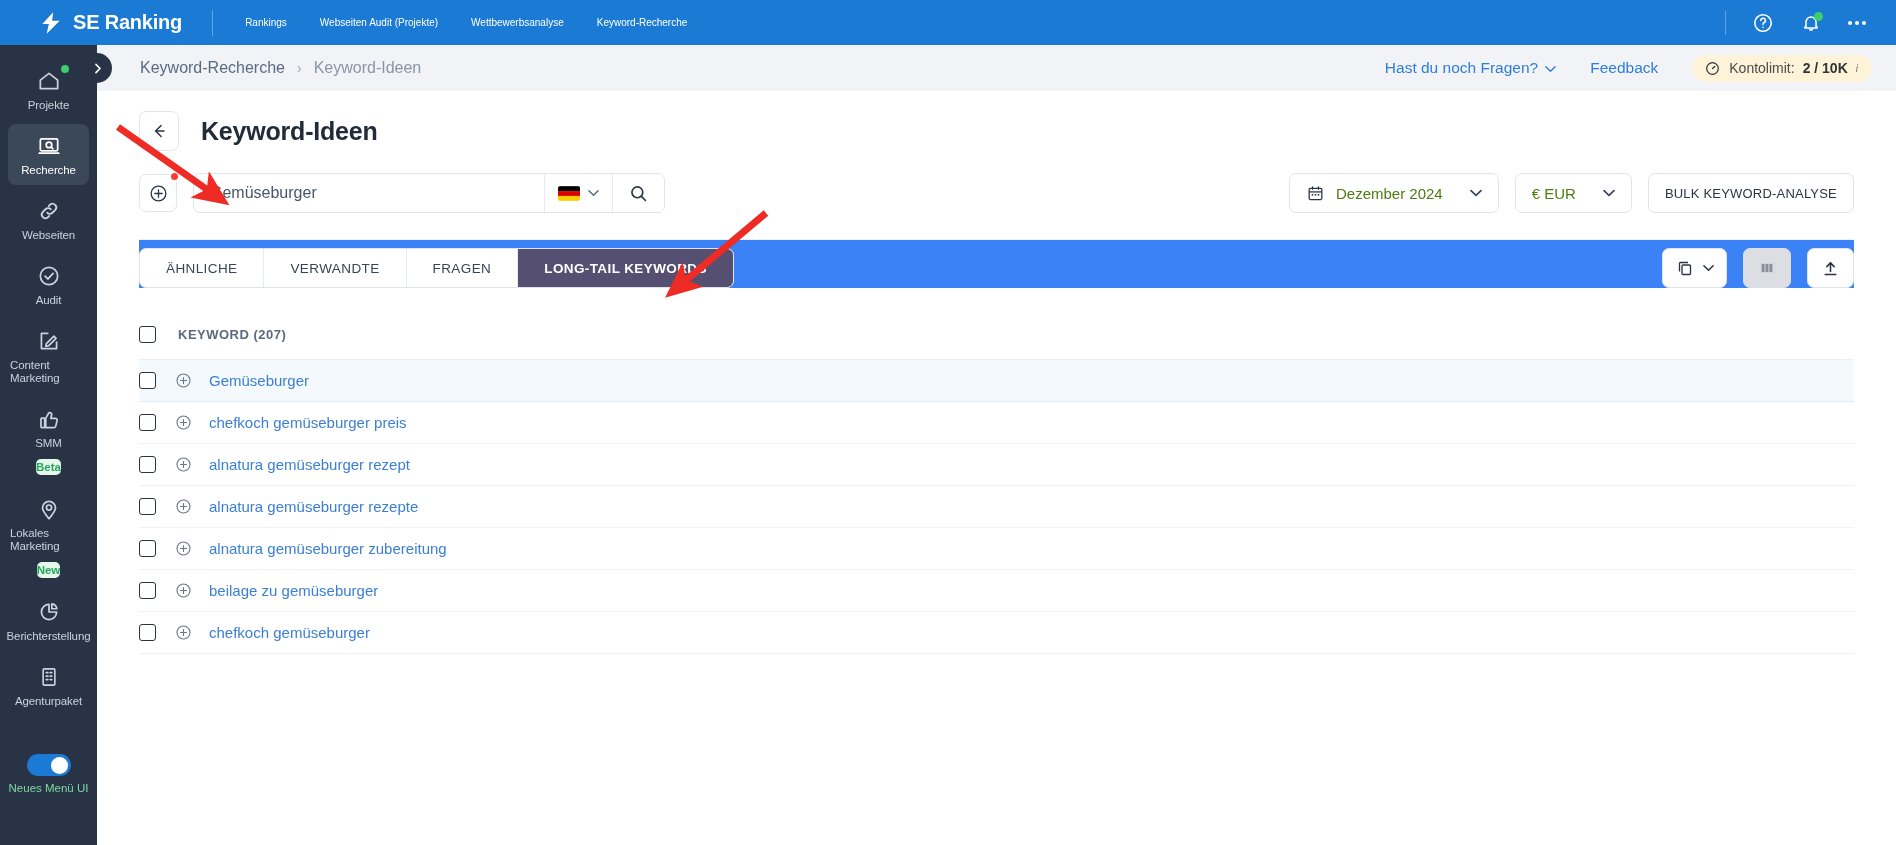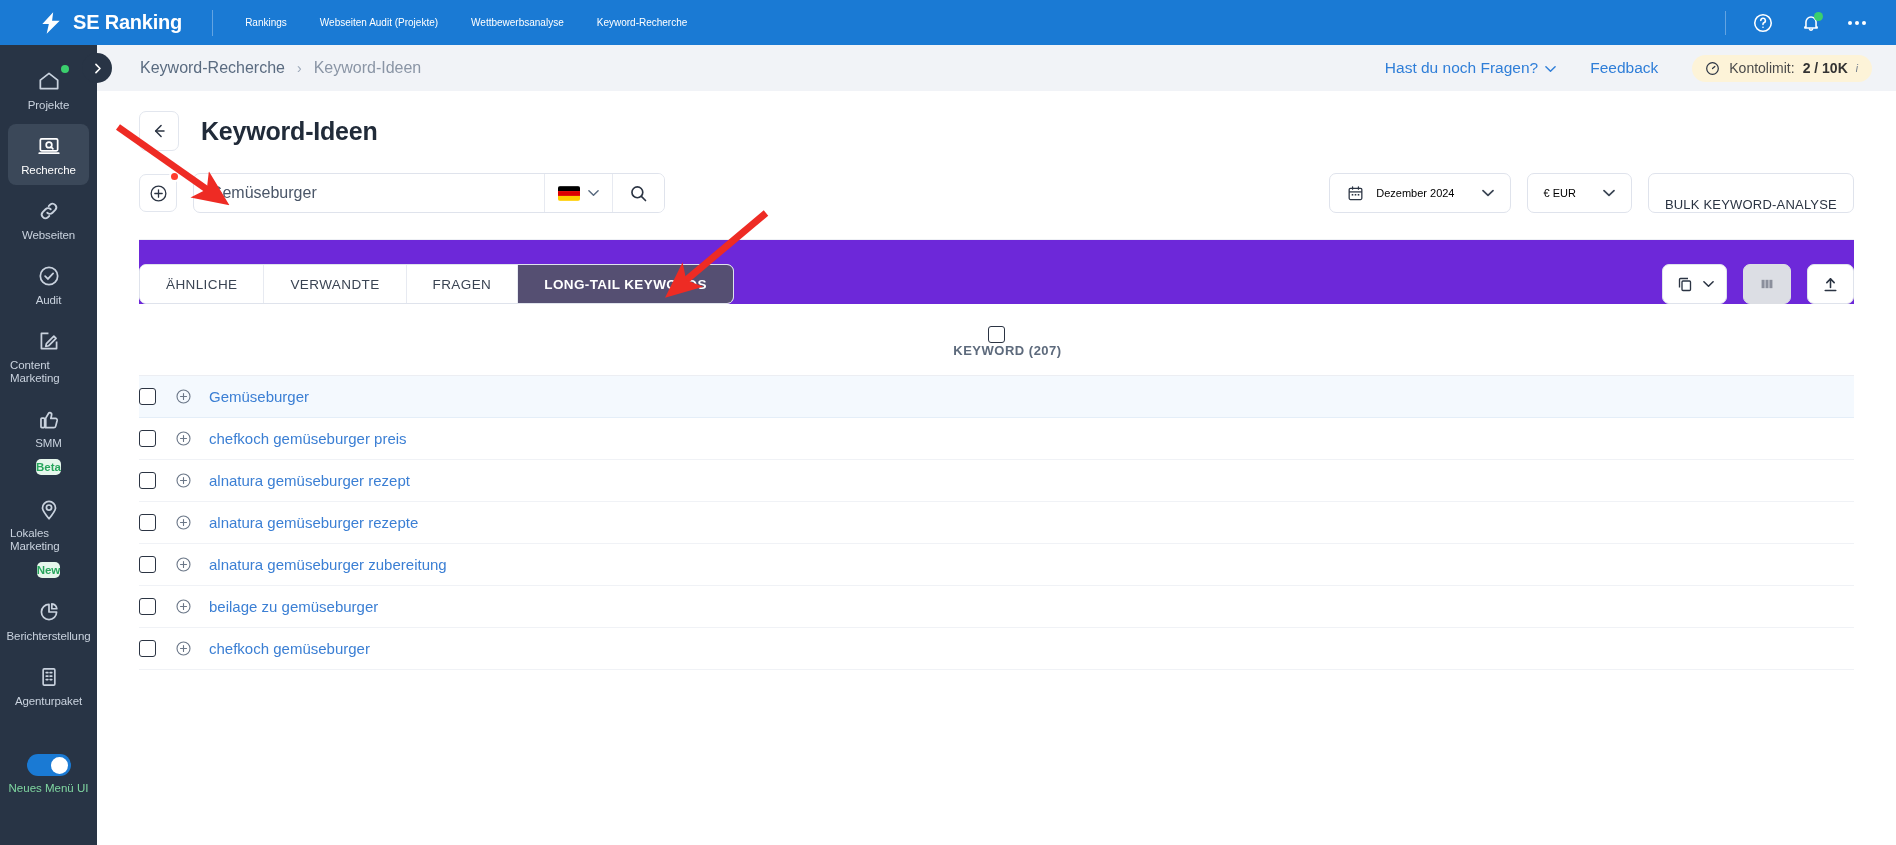--- a/index.html
+++ b/index.html
@@ -132,27 +132,27 @@
   }
   .flag { width:22px; height:15px; display:block; border-radius:2px; }
   .search-go {
     width:52px; height:100%; border-left:1px solid #e7eaf1; display:flex;
     align-items:center; justify-content:center; cursor:pointer; background:#fff;
   }
   .search-right { margin-left:auto; display:flex; align-items:center; gap:16px; margin-right:42px; }
   .ctrl {
     height:40px; border:1px solid #dfe3ec; border-radius:7px; background:#fff;
     display:flex; align-items:center; gap:11px; padding:0 16px; cursor:pointer;
-    font-size:11px; color:#000000;
+    font-size:15px; color:#4d7c0f;
   }
   .ctrl .chev { margin-left:16px; }
-  .ctrl.bulk { font-size:13px; letter-spacing:0.2px; color:#2b3443;align-items:flex-end; }
-
-  
-  .panel { margin: 26px 42px 0 42px; background:#6d28d9; border-top:1px solid #eef0f5; padding-top:24px; }
+  .ctrl.bulk { font-size:13px; letter-spacing:0.2px; color:#2b3443; }
+
+  
+  .panel { margin: 26px 42px 0 42px; background:#3b82f6; border-top:1px solid #eef0f5; padding-top:8px; }
   .tabs-row { display:flex; align-items:center; }
   .tabs {
     display:flex; border:1px solid #dfe3ec; border-radius:7px; overflow:hidden; height:40px;
     background:#fff;
   }
   .tab {
     padding: 0 26px; display:flex; align-items:center; font-size:13.5px; color:#3a4453;
     letter-spacing:0.4px; cursor:pointer; border-right:1px solid #e7eaf1; background:#fff;
     white-space:nowrap;
   }
@@ -163,21 +163,20 @@
     height:40px; min-width:46px; border:1px solid #dfe3ec; border-radius:7px; background:#fff;
     display:flex; align-items:center; justify-content:center; gap:8px; cursor:pointer; padding:0 12px;
   }
   .icon-btn.filled { background:#dcdee4; border-color:#dcdee4; }
 
   
   .tbl { margin: 0 42px; }
   .tbl-head {
     display:flex; align-items:center; height:50px; border-bottom:1px solid #eceef3;
     margin-top: 22px;
-    flex-direction: column;
   }
   .th-label {
     font-size:13px; font-weight:bold; color:#5d6a7c; letter-spacing:0.5px; margin-left:22px;
   }
   .cbx {
     width:17px; height:17px; border:1.5px solid #2b3443; border-radius:3px; background:#fff;
     cursor:pointer; flex:none;
   }
   .row {
     display:flex; align-items:center; height:42px; border-bottom:1px solid #f0f2f6;

